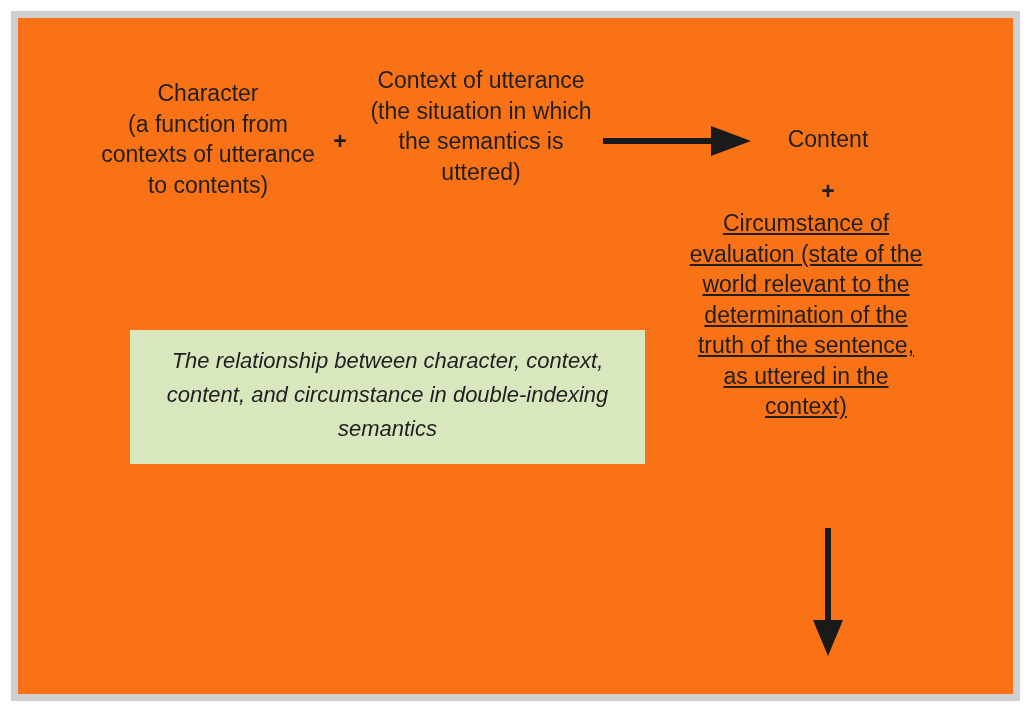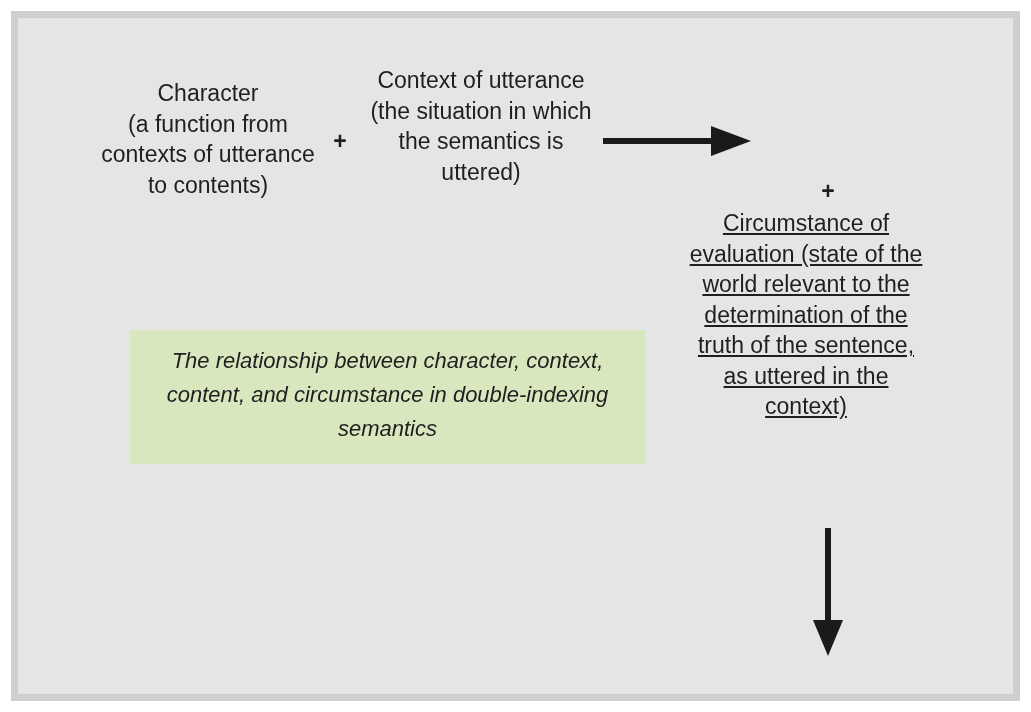--- a/index.html
+++ b/index.html
@@ -14,21 +14,21 @@
     color: #1a1a1a;
   }
   .frame {
     position: absolute;
     left: 11px;
     top: 11px;
     width: 1009px;
     height: 690px;
     box-sizing: border-box;
     border: 7px solid #cfcfcf;
-    background: #e5e5e5;
+    background: #f97316;
   }
   .canvas {
     position: absolute;
     inset: 0;
   }
 
   .node {
     position: absolute;
     text-align: center;
     font-size: 23px;
@@ -130,20 +130,21 @@
 
     <div class="node" id="plus-one">+</div>
 
     <div class="node" id="context-node">Context of utterance (the situation in which the semantics is uttered)</div>
 
     <svg class="arrow" id="arrow-right" viewBox="0 0 150 46">
       <line class="arrow-stroke" x1="0" y1="23" x2="112" y2="23"></line>
       <polygon class="arrow-head" points="108,8 148,23 108,38"></polygon>
     </svg>
 
+    <div class="node" id="content-node">Content</div>
 
     <div class="node" id="plus-two">+</div>
 
     <div class="node" id="circumstance-node">Circumstance of evaluation (state of the world relevant to the determination of the truth of the sentence, as uttered in the context)</div>
 
     <svg class="arrow" id="arrow-down" viewBox="0 0 80 130">
       <line class="arrow-stroke" x1="40" y1="0" x2="40" y2="96"></line>
       <polygon class="arrow-head" points="25,92 40,128 55,92"></polygon>
     </svg>
 

